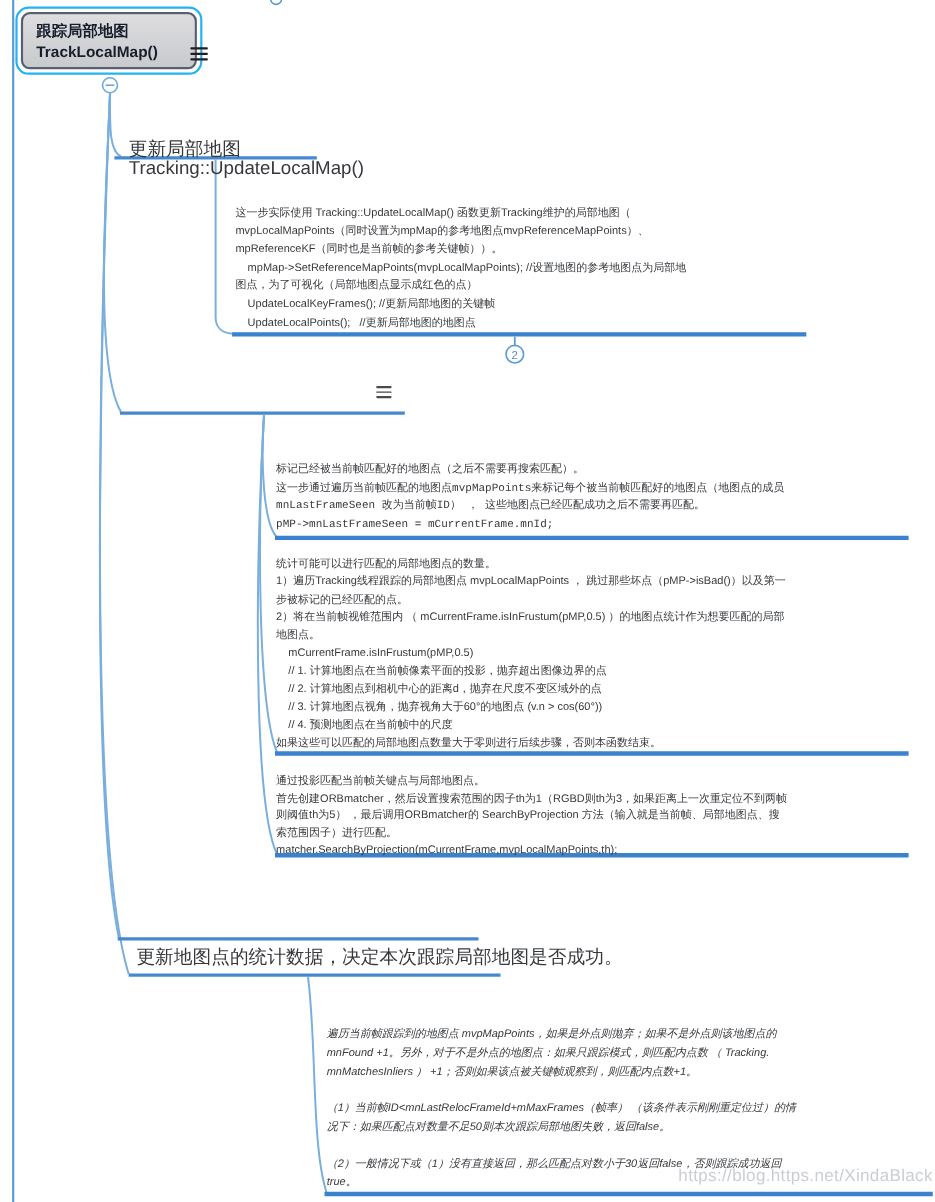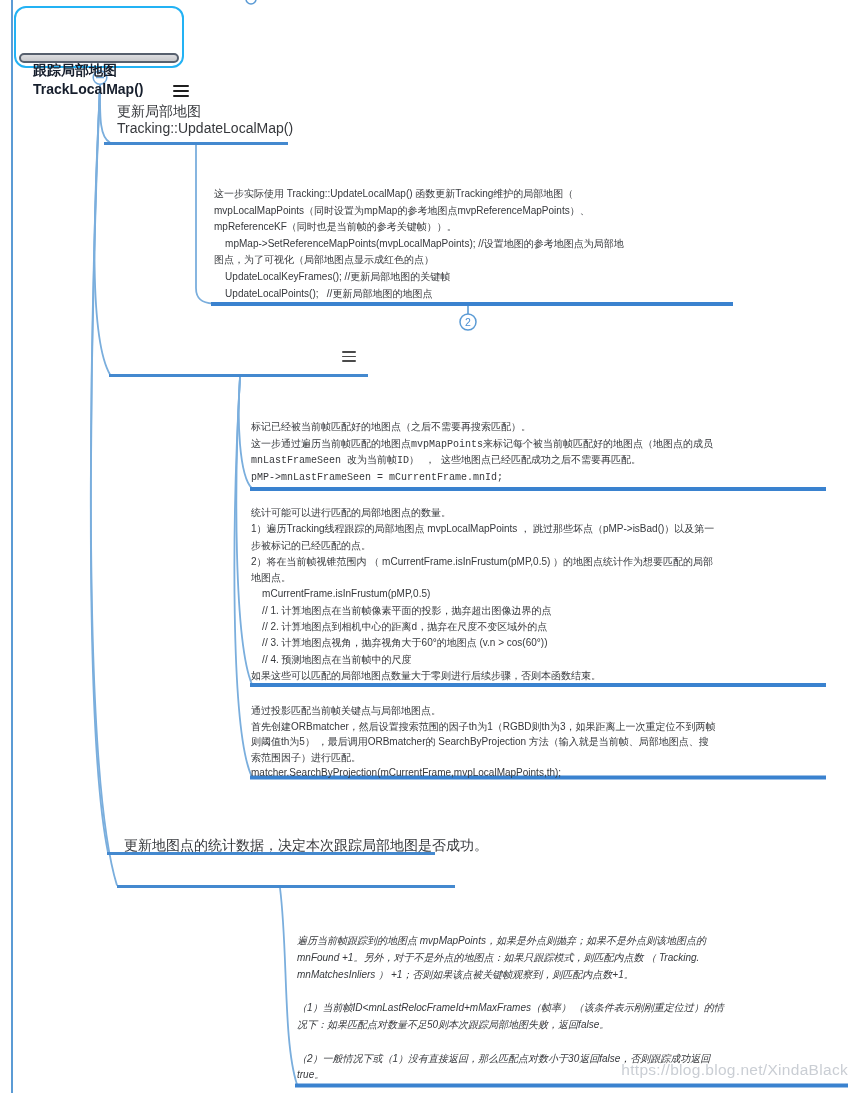--- a/index.html
+++ b/index.html
@@ -1,26 +1,26 @@
 <!DOCTYPE html>
 <html><head>
 <meta charset="utf-8">
 <style>
   html,body{margin:0;padding:0;background:#fff;}
   #canvas{position:relative;width:850px;height:1093px;background:#ffffff;overflow:hidden;
           font-family:"Liberation Sans","DejaVu Sans",sans-serif;color:#36383c;}
   #wires{position:absolute;left:0;top:0;width:850px;height:1093px;}
   .topic{position:absolute;white-space:pre;font-size:10px;line-height:16.4px;color:#36383c;}
-  .label{font-size:14px;line-height:17px;}
+  .label{font-size:17px;line-height:17px;margin-top:24px;}
   
   .root-outer{position:absolute;left:14px;top:6px;width:170px;height:62px;
       border:2.5px solid #23b2f4;border-radius:12px;background:#fff;box-sizing:border-box;}
   .root-inner{position:absolute;left:3px;top:3px;right:3px;bottom:3px;
       border:2px solid #57606e;border-radius:8px;box-sizing:border-box;
-      background:linear-gradient(180deg,#dddde0 0%,#c9cacd 100%);margin-top:42px;}
+      background:linear-gradient(180deg,#dddde0 0%,#c9cacd 100%);}
   .root-title{position:absolute;left:12px;top:6px;font-size:14px;line-height:18.5px;
       font-weight:bold;color:#161e2c;white-space:pre;}
   
   .notes{position:absolute;display:flex;flex-direction:column;justify-content:space-between;}
   .notes i{display:block;width:100%;border-radius:1px;}
   .notes-root{left:152px;top:30px;width:16px;height:12px;}
   .notes-root i{height:2.2px;background:#1f1f1f;}
   .notes-small{left:342px;top:351px;width:14px;height:11px;}
   .notes-small i{height:1.8px;background:#4a4a4a;}
   .watermark{position:absolute;left:598px;top:1061px;width:250px;text-align:right;
@@ -130,15 +130,15 @@
   <div class="topic" style="left:297px;top:933px;line-height:16.8px;font-style:italic;">遍历当前帧跟踪到的地图点 mvpMapPoints，如果是外点则抛弃；如果不是外点则该地图点的
 mnFound +1。另外，对于不是外点的地图点：如果只跟踪模式，则匹配内点数 （ Tracking.
 mnMatchesInliers ） +1；否则如果该点被关键帧观察到，则匹配内点数+1。
 
 （1）当前帧ID&lt;mnLastRelocFrameId+mMaxFrames（帧率） （该条件表示刚刚重定位过）的情
 况下：如果匹配点对数量不足50则本次跟踪局部地图失败，返回false。
 
 （2）一般情况下或（1）没有直接返回，那么匹配点对数小于30返回false，否则跟踪成功返回
 true。</div>
 
-  <div class="watermark">https://blog.blog.net/XindaBlack</div>
+  <div class="watermark">https://blog.https.net/XindaBlack</div>
 
 </div>
 
 </body></html>

